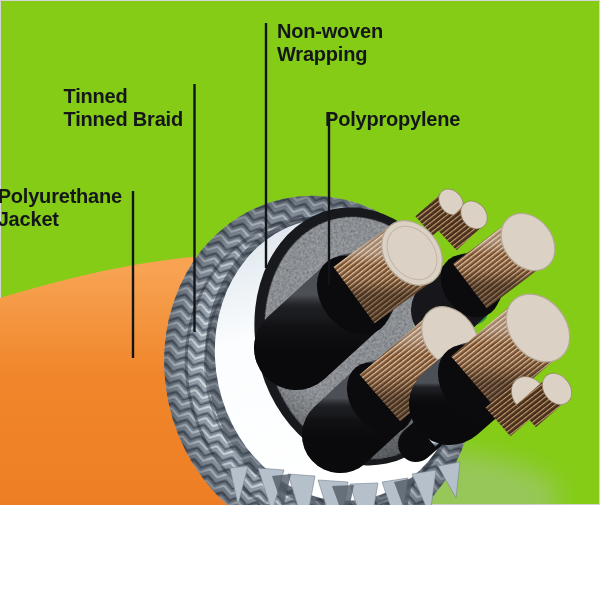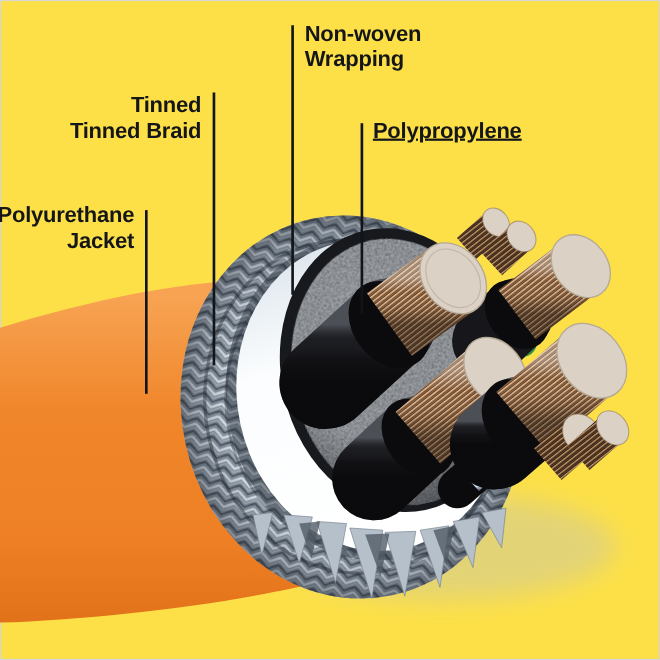--- a/index.html
+++ b/index.html
@@ -1,30 +1,30 @@
 <!DOCTYPE html>
 <html style="--text-black: #14161A; --line-black: #111418; --jacket-orange: #F0862B; --jacket-orange-light: #F7A352; --jacket-orange-dark: #E27219; --braid-base: #8E9AA7; --braid-light: #DEE6EE; --braid-mid: #B6C0CA; --braid-dark: #515B66; --wrap-white: #FFFFFF; --wrap-shade: #CCD6E0; --filler-gray: #565B61; --filler-dark: #17191D; --insulation-black: #17171B; --copper-base: #B07C50; --copper-light: #E7C29A; --copper-dark: #5D3D27; --copper-gap: #2A1C11; --copper-deep-base: #6E4C30; --copper-deep-light: #C49B6E; --copper-deep-dark: #352215; --face-tan: #DBD1C5; --face-rim: #B5A996; --earth-green: #2F9644; --earth-yellow: #CCD23F; --earth-face: #C3CA4E; --shadow-gray: #B7BFC6;"><head>
 <meta charset="utf-8">
 <style>
   html,body{margin:0;padding:0;background:#ffffff;}
   .stage{
-    position:relative;width:600px;height:600px;background:#fde047;
+    position:relative;width:600px;height:505px;background:#84cc16;
     overflow:hidden;outline:1px solid #d5d5d5;outline-offset:-1px;
     font-family:"Liberation Sans",sans-serif;
   }
   .stage svg{position:absolute;left:0;top:0;}
   .label{
     position:absolute;
     font-weight:700;font-size:20px;line-height:23px;letter-spacing:-0.2px;
     color:var(--text-black,#14161a);white-space:nowrap;
   }
   .label span{display:block;}
-  .label.align-right{text-align:right;}
+  .label.align-right{text-align:left;}
   #lbl-nonwoven{left:277px;top:20px;}
-  #lbl-polyins{left:339px;top:108px;text-decoration:underline;}
+  #lbl-polyins{left:325px;top:108px;}
   #lbl-braid{right:417px;top:85px;}
   #lbl-jacket{right:478px;top:185px;}
 </style>
 </head>
 <body>
 
 <div class="stage">
 
   <svg width="600" height="600" viewBox="0 0 600 600">
     <defs>

